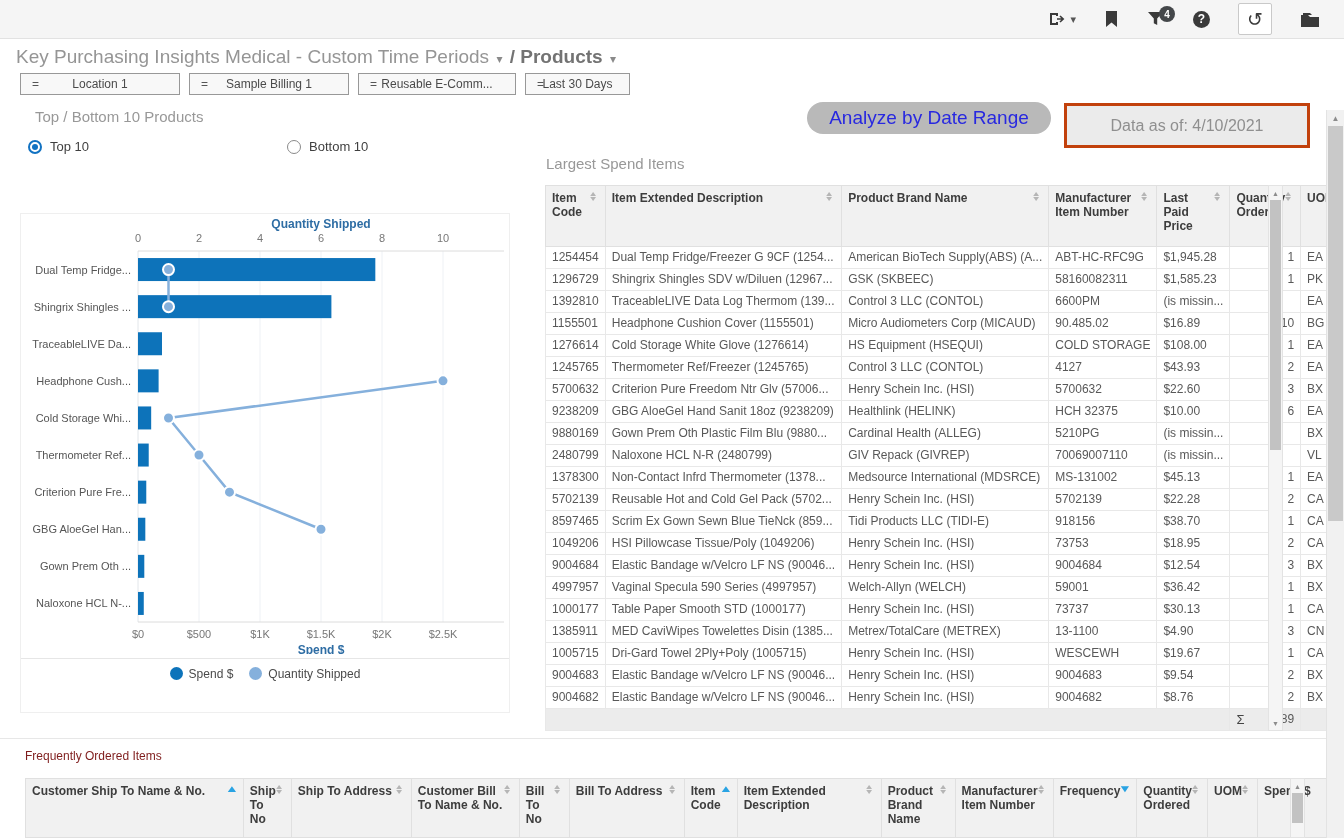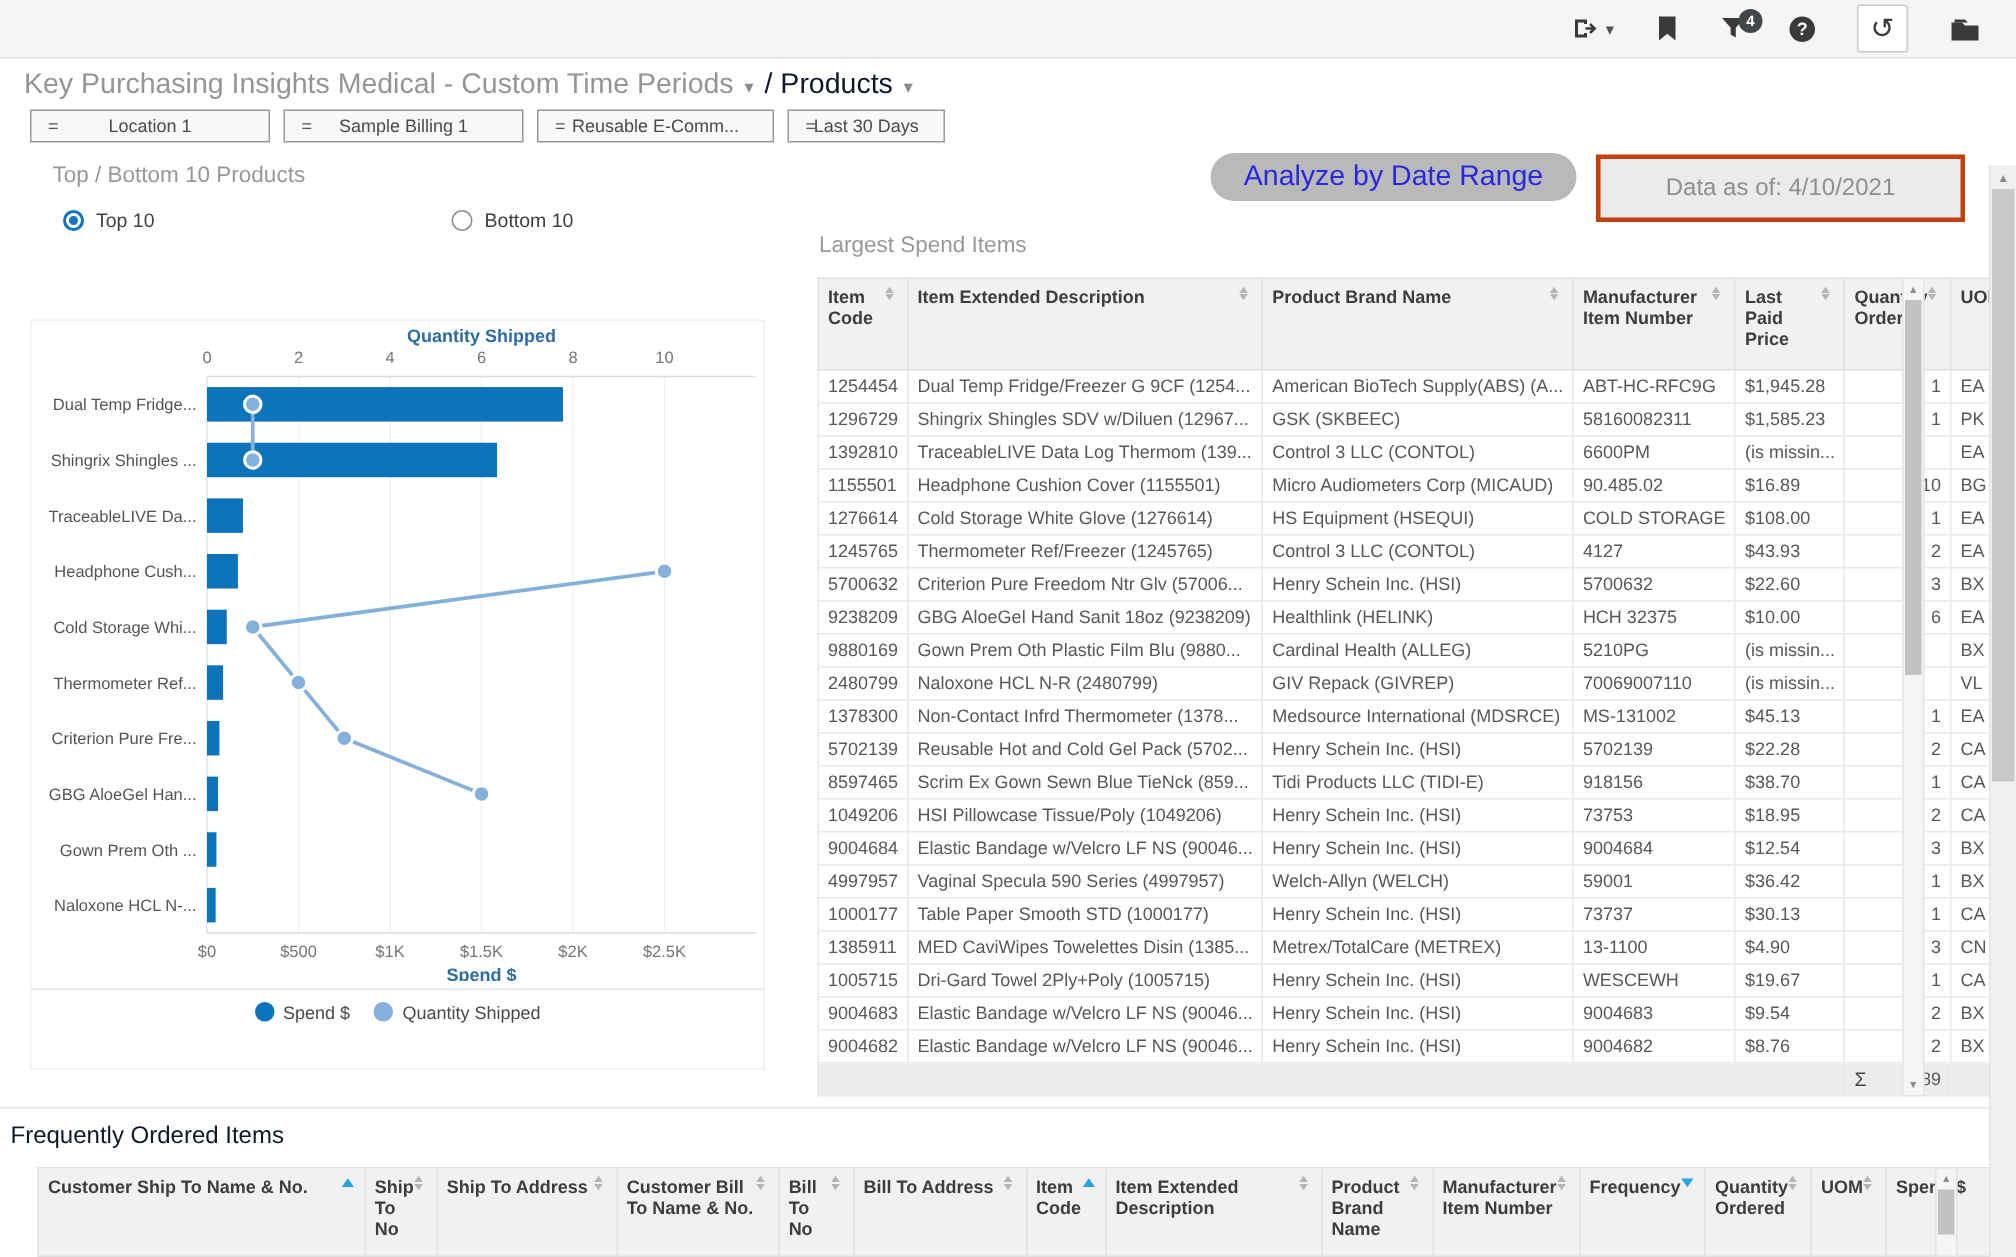--- a/index.html
+++ b/index.html
@@ -14,29 +14,29 @@
   .caret{font-size:11px;color:#555;margin-left:3px;}
   .badge{position:absolute;right:-10px;top:-4px;width:16px;height:16px;border-radius:50%;
          background:#44474a;color:#fff;font-size:10px;font-weight:bold;display:flex;
          align-items:center;justify-content:center;}
   .helpc{width:17px;height:17px;border-radius:50%;background:#3a3a3a;color:#fff;font-size:12px;
          font-weight:bold;display:flex;align-items:center;justify-content:center;}
   .refreshbox{width:32px;height:30px;background:#fff;border:1px solid #c9c9c9;border-radius:2px;
               display:flex;align-items:center;justify-content:center;font-size:19px;color:#3a3a3a;line-height:1;}
   
   .breadcrumb{position:absolute;top:46px;left:16px;font-size:19px;color:#959595;white-space:nowrap;}
-  .breadcrumb .page{color:#0f172a;}
+  .breadcrumb .page{color:#737373;font-weight:bold;}
   .bc-caret{font-size:12px;color:#8a8a8a;padding:0 2px;cursor:pointer;}
   .chips{position:absolute;top:73px;left:20px;display:flex;gap:9px;}
   .chip{position:relative;height:20px;border:1px solid #989898;background:#f8f8f8;
         display:flex;align-items:center;justify-content:center;font-size:12px;color:#4a4a4a;cursor:pointer;}
   .chip .op{position:absolute;left:11px;color:#555;}
   
   .lp-title{position:absolute;top:108px;left:35px;font-size:15px;color:#989898;}
-  .radios{position:absolute;top:139px;left:42px;width:420px;display:flex;}
+  .radios{position:absolute;top:139px;left:28px;width:420px;display:flex;}
   .radio-item{display:flex;align-items:center;gap:8px;font-size:13px;color:#3f3f3f;cursor:pointer;}
   .radio-item.second{margin-left:198px;}
   .rdot{width:14px;height:14px;border-radius:50%;box-sizing:border-box;background:#fff;}
   .rdot.on{border:2px solid #1172c2;position:relative;}
   .rdot.on::after{content:"";position:absolute;left:2px;top:2px;width:6px;height:6px;border-radius:50%;background:#1172c2;}
   .rdot.off{border:1px solid #8a8a8a;}
   .chart-card{position:absolute;top:213px;left:20px;width:490px;height:500px;background:#fff;
               border:1px solid #efefef;box-sizing:border-box;}
   .chart-title{padding:10px 0 0 16px;font-size:15px;color:#8f8f8f;height:20px;}
   .legend{height:29px;border-top:1px solid #e6e6e6;display:flex;align-items:center;
@@ -63,21 +63,21 @@
   .sort-asc,.sort-desc{font-size:10px;color:#29a3e3;transform:scaleX(1.4);display:inline-block;width:10px;line-height:10px;}
   td{border:1px solid #e8e8e8;font-size:12px;color:#585858;padding:3px 6px;line-height:15px;
      white-space:nowrap;overflow:hidden;background:#fff;}
   td.num{text-align:right;}
   tr.totals td{background:#ececec;border-top:1px solid #cfcfcf;}
   .sigcell{display:flex;justify-content:space-between;align-items:center;}
   .sig{color:#444;font-size:13px;}
   .main-table{position:absolute;top:185px;left:545px;}
   .main-table th{height:50px;}
   .bottom-divider{position:absolute;top:738px;left:0;width:1327px;height:1px;background:#e7e7e7;}
-  .foi-title{position:absolute;top:749px;left:7px;font-size:16px;color:#0f172a;}
+  .foi-title{position:absolute;top:749px;left:25px;font-size:12px;color:#7f1d1d;}
   .bottom-table{position:absolute;top:778px;left:25px;}
   .bottom-table th{height:48px;}
   
   .vsb{position:absolute;background:#f5f5f5;border:1px solid #e3e3e3;box-sizing:border-box;}
   .vsb .arr{height:14px;display:flex;align-items:center;justify-content:center;font-size:7px;color:#8c8c8c;}
   .vsb .thumb{background:#c2c2c2;margin:0 1px;}
   .page-sb{position:absolute;top:110px;right:0;width:17px;height:728px;background:#f1f1f1;border-left:1px solid #e3e3e3;}
   .page-sb .arr{height:16px;display:flex;align-items:center;justify-content:center;font-size:8px;color:#8c8c8c;}
   .page-sb .thumb{background:#c9c9c9;height:395px;margin:0 1px;}
   

